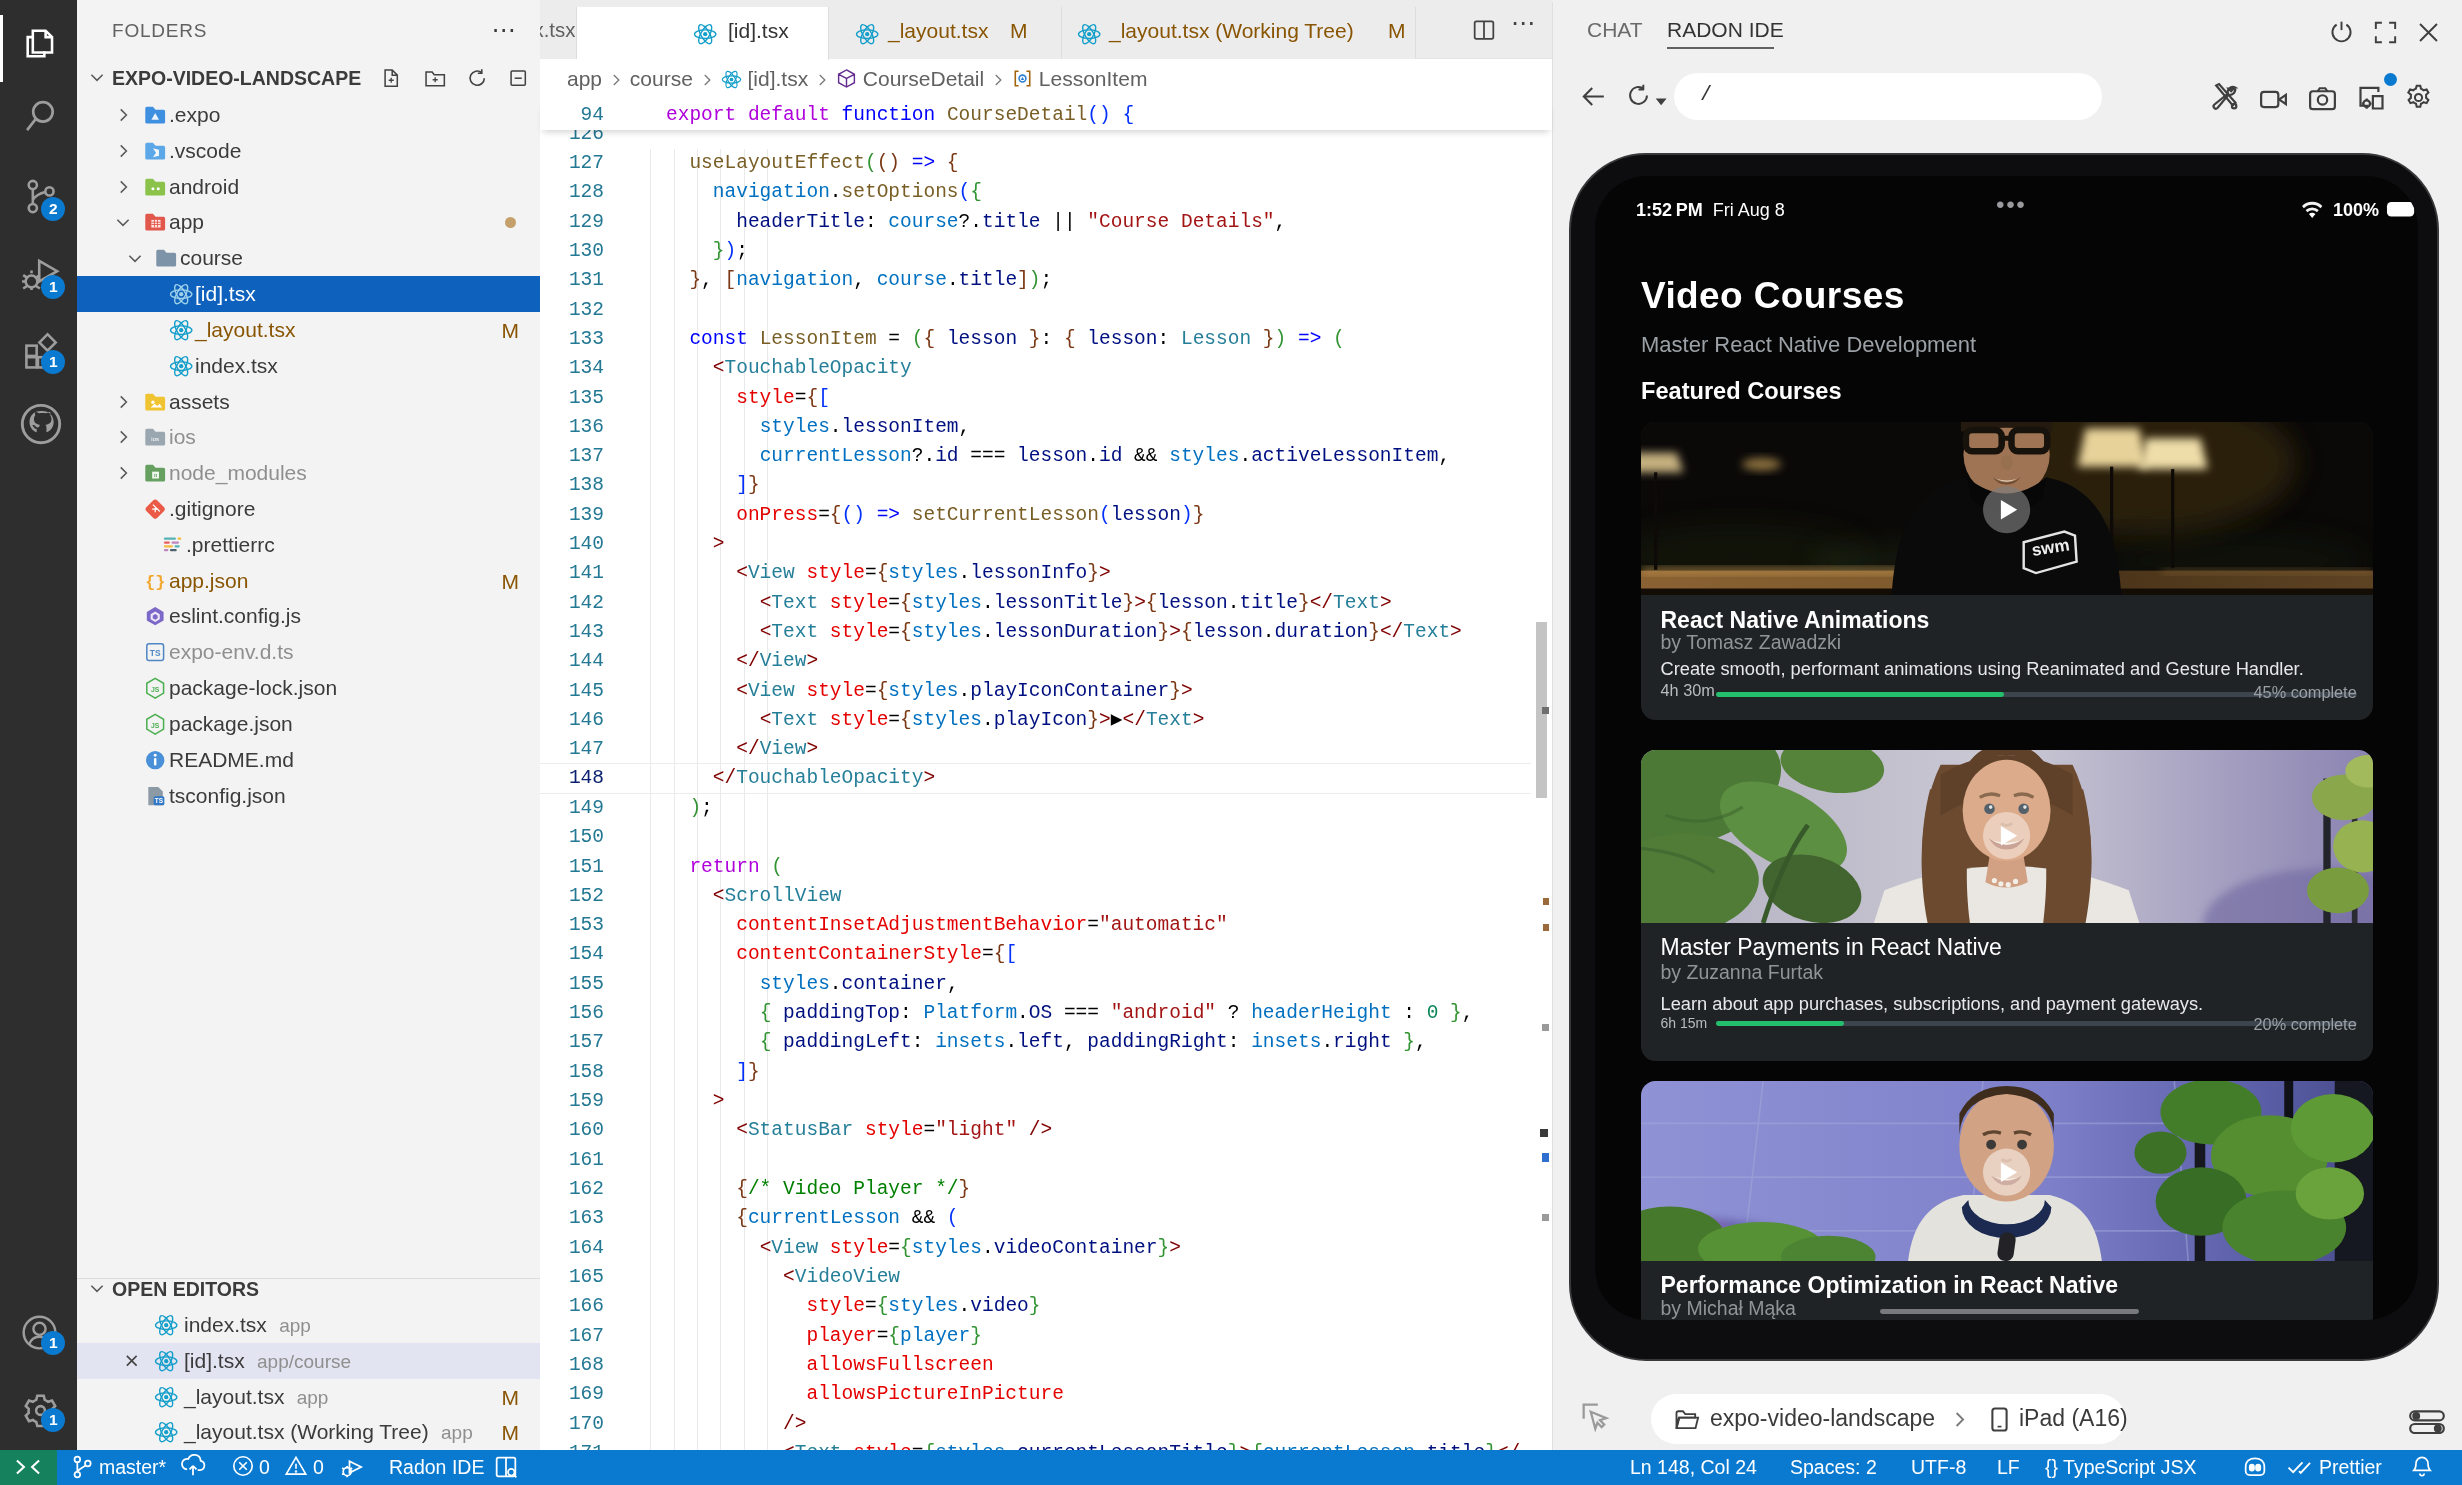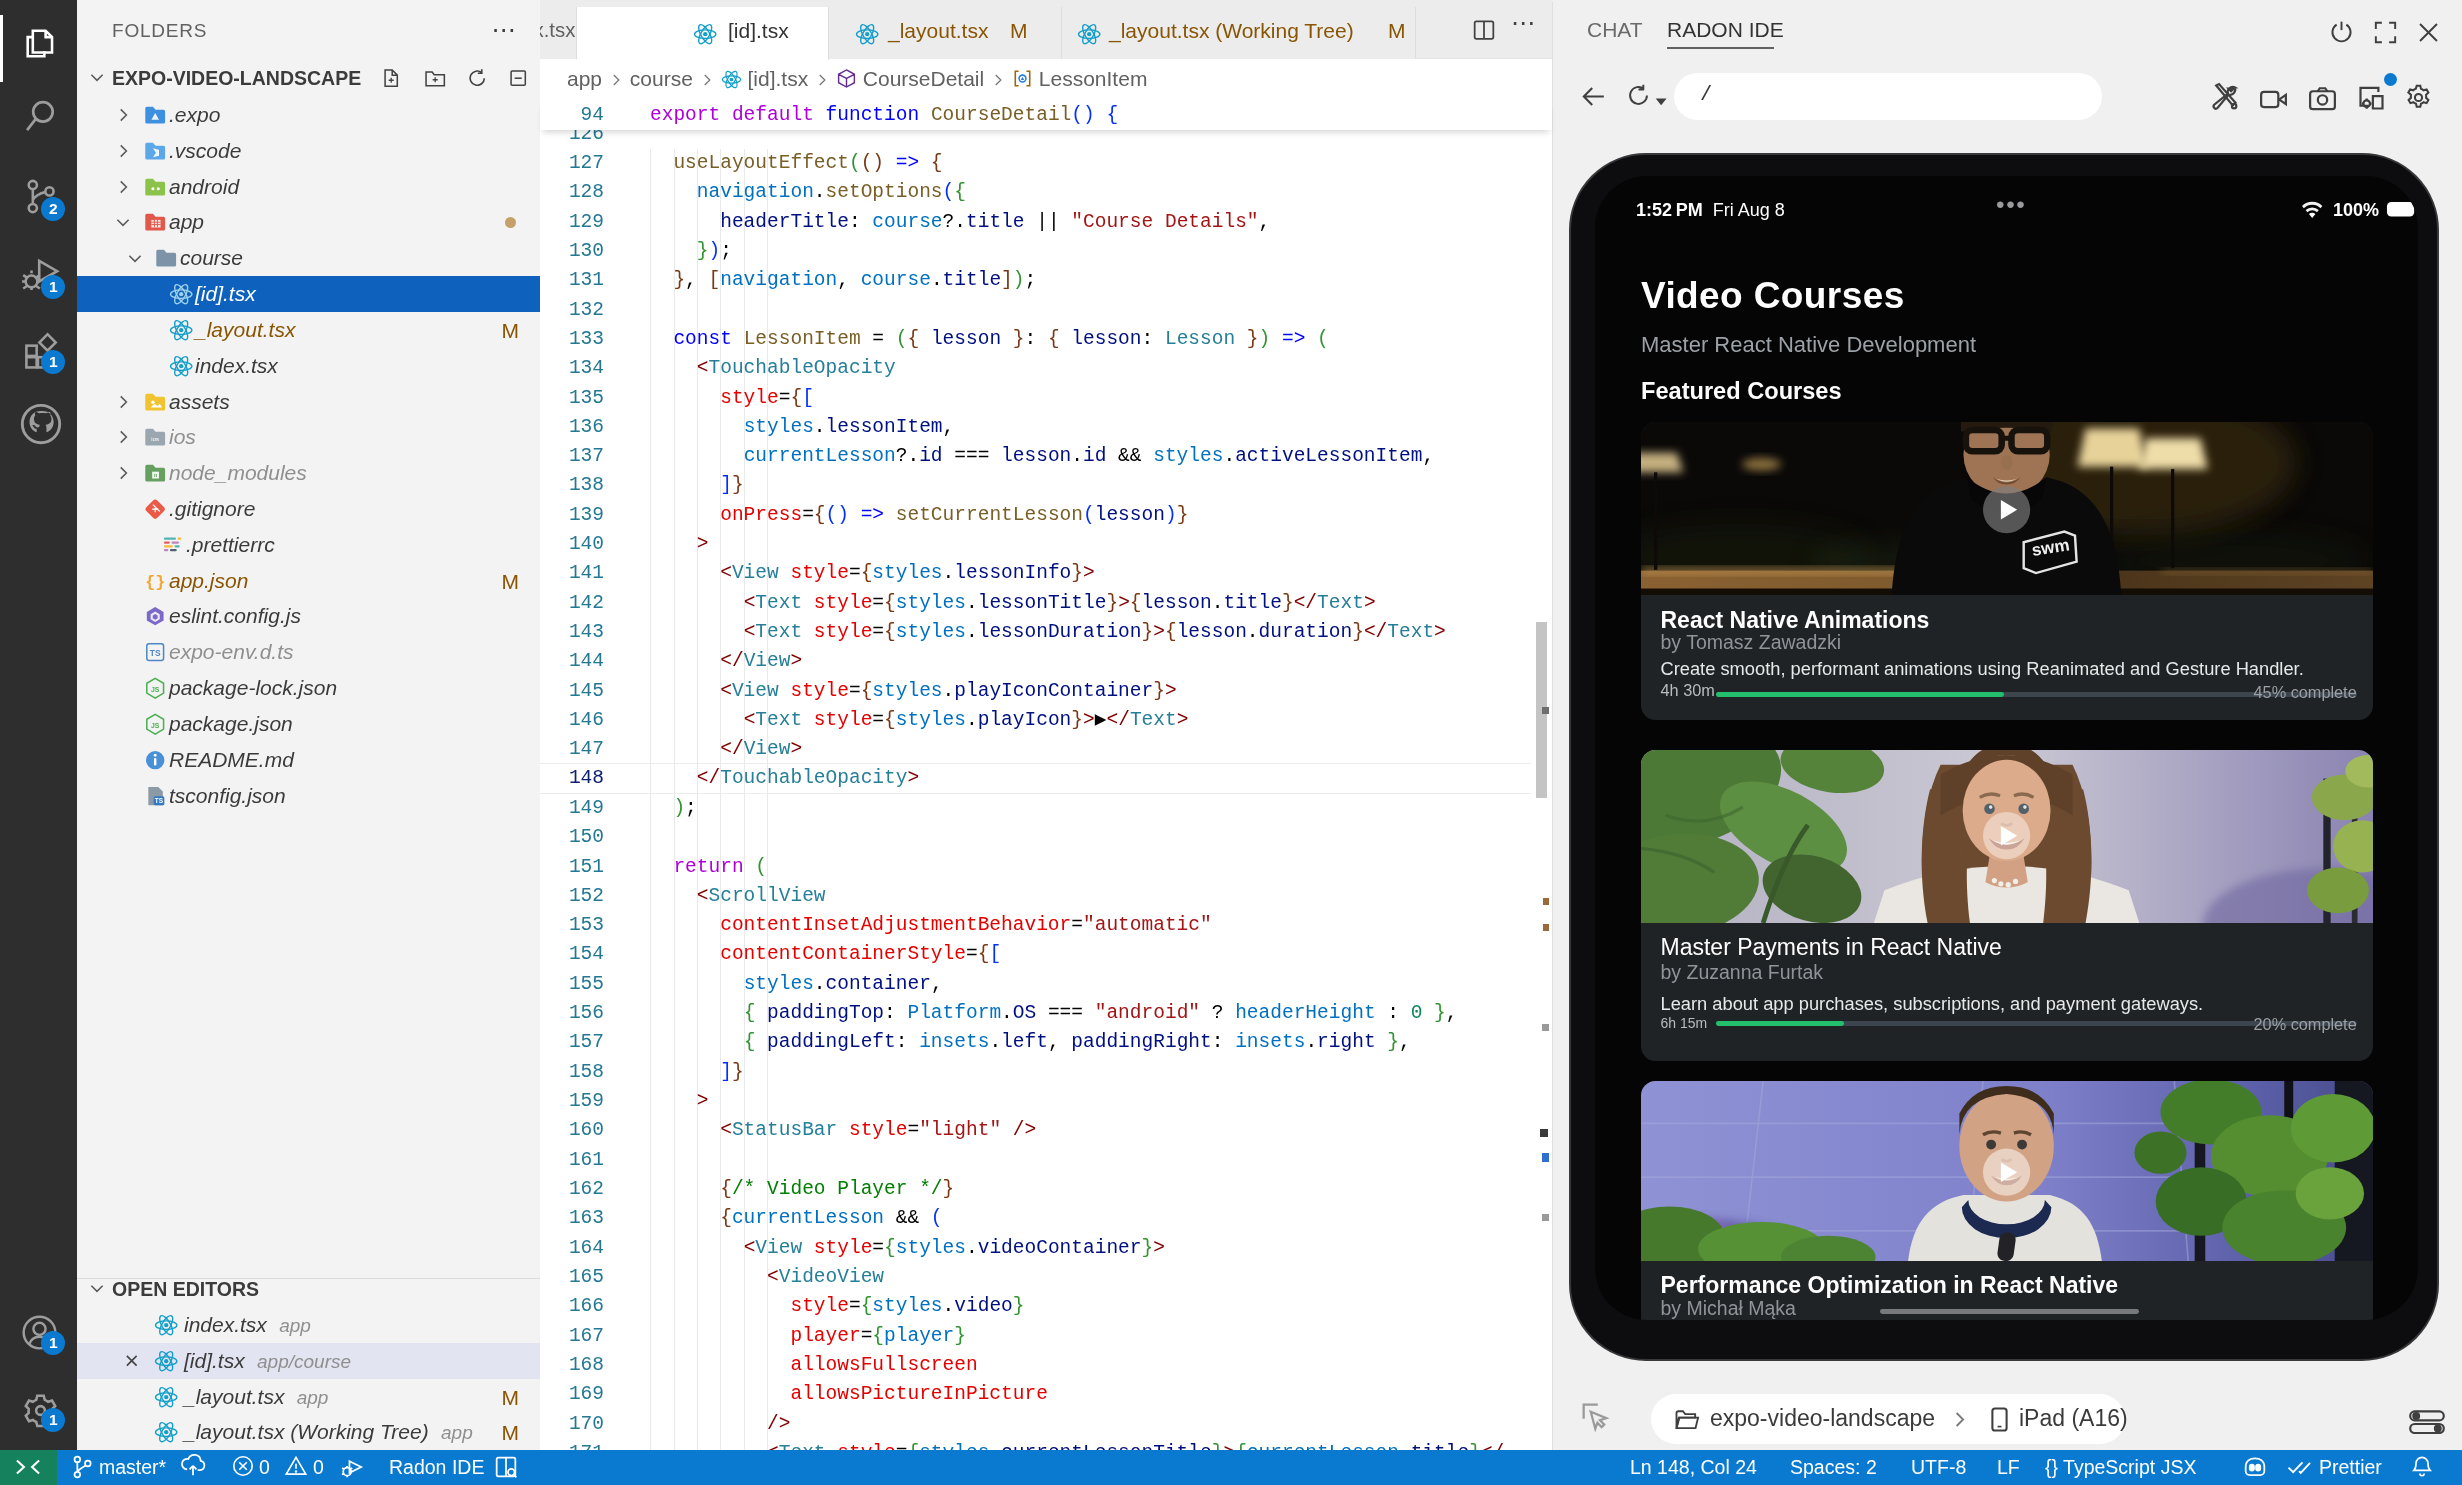--- a/index.html
+++ b/index.html
@@ -6,38 +6,38 @@
 
 
 #abar { position:absolute; left:0; top:0; width:77px; height:1450px; background:#2e2e2e; }
 .ai { position:absolute; }
 .abadge { position:absolute; width:24.4px; height:24.4px; border-radius:12.2px; background:#0a7ad1; color:#fff; font-size:15.5px; font-weight:bold; text-align:center; line-height:24.4px; }
 
 
 #sidebar { position:absolute; left:77px; top:0; width:466px; height:1450px; background:#f3f3f3; border-right:1.6px solid #e3e3e3; }
 #sidebar .hdr { position:absolute; left:35px; top:19.5px; font-size:19px; color:#616161; letter-spacing:0.8px; }
 .trow { position:absolute; left:0; width:100%; height:36px; }
-.tlabel { position:absolute; top:5.7px; font-size:21px; color:#3b3b3b; white-space:nowrap;font-style:italic; }
+.tlabel { position:absolute; top:5.7px; font-size:21px; color:#3b3b3b; white-space:nowrap; }
 .tlabel.dim { color:#8f8f8f; }
 .tlabel.mod { color:#895503; }
 .tlabel.sel { color:#fff; }
 .suf { color:#8f8f8f; font-size:19px; margin-left:6.5px; }
 .secthdr { position:absolute; left:0; width:100%; height:36px; font-size:19.5px; font-weight:bold; color:#3b3b3b; }
 
 
 #editor { position:absolute; left:540px; top:0; width:1012px; height:1450px; background:#fff; }
 #tabstrip { position:absolute; left:0; top:0; width:1012px; height:59px; background:#ececec; border-bottom:1.6px solid #e3e3e3; }
 .tab { position:absolute; top:6.5px; height:52px; background:#ececec; border-right:1.6px solid #dddddd; font-size:21px; white-space:nowrap; overflow:hidden; }
 .tab.active { background:#fff; height:54px; }
 #bcrumb { position:absolute; left:0; top:60px; width:1012px; height:41px; background:#fff; font-size:21px; color:#616161; padding:6.5px 0 0 27px; white-space:nowrap; }
 #sticky { position:absolute; left:0; top:101px; width:1012px; height:29px; background:#fff; z-index:5; box-shadow:0 4.9px 6.5px -3.3px rgba(0,0,0,.18); }
 #code { position:absolute; left:0; top:0; width:1012px; height:1450px; }
 .cl { position:absolute; left:0; width:1012px; height:29px; font-family:"Liberation Mono",monospace; font-size:19.5px; line-height:29px; white-space:pre; }
 .cl .num, #sticky .num { position:absolute; left:0; width:64px; text-align:right; color:#237893; }
-.cl .ct, #sticky .ct { position:absolute; left:110px;text-align:right; }
+.cl .ct, #sticky .ct { position:absolute; left:126px;text-align:right; }
 #sticky .num { top:0; } #sticky .ct { top:0; }
 #sticky { font-family:"Liberation Mono",monospace; font-size:19.5px; line-height:29px; white-space:pre; }
 .cl.cur { border-top:1.6px solid #ececec; border-bottom:1.6px solid #ececec; height:31px; margin-top:-1.6px; }
 .num.curn { color:#0b216f; }
 .k { color:#af00db; } .kb { color:#0000ff; } .fn { color:#795e26; }
 .v { color:#0070c1; } .p { color:#001080; } .t { color:#267f99; }
 .tg { color:#800000; } .at { color:#e50000; } .s { color:#a31515; }
 .nu { color:#098658; } .c { color:#008000; }
 .b1 { color:#0431fa; } .b2 { color:#319331; } .b3 { color:#7b3814; }
 

